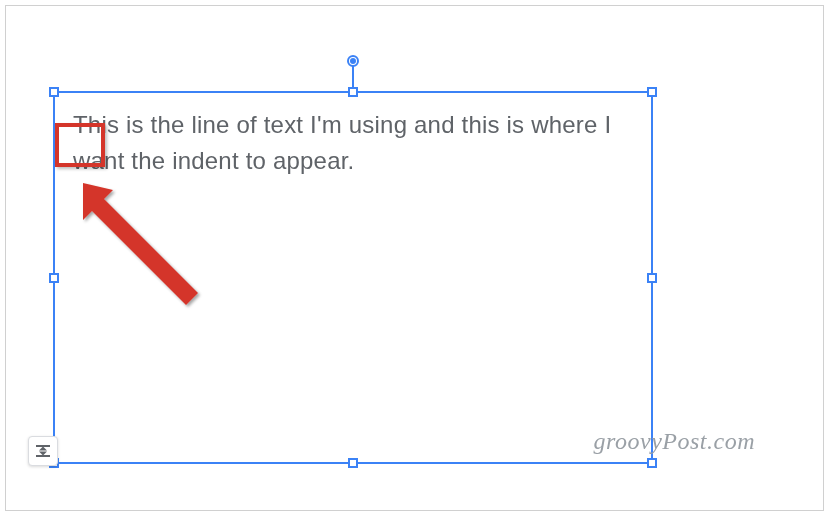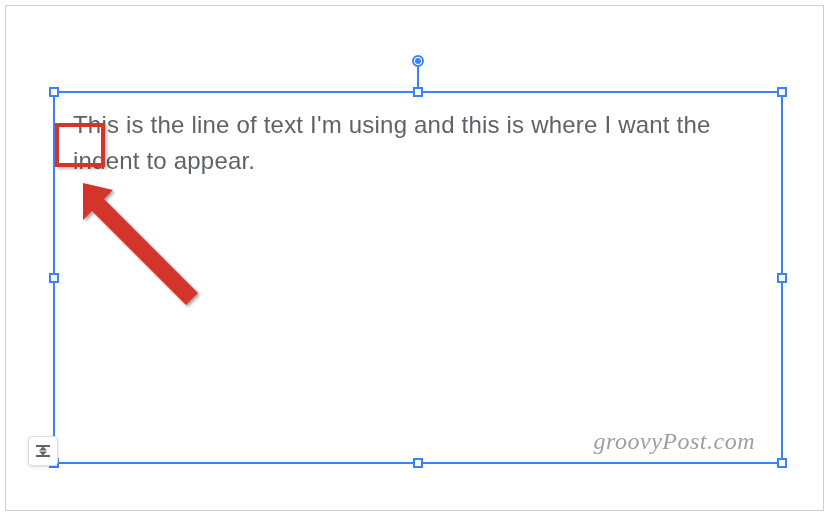--- a/index.html
+++ b/index.html
@@ -19,21 +19,21 @@
       top: 5px;
       left: 5px;
       right: 5px;
       bottom: 5px;
       border: 1px solid #d0d0d0;
     }
     .text-box {
       position: absolute;
       top: 91px;
       left: 53px;
-      width: 730px;
+      width: 600px;
       height: 373px;
       border: 2px solid #3b82f6;
       background: transparent;
     }
     .selection-handle {
       position: absolute;
       width: 10px;
       height: 10px;
       background: #fff;
       border: 2px solid #3b82f6;

